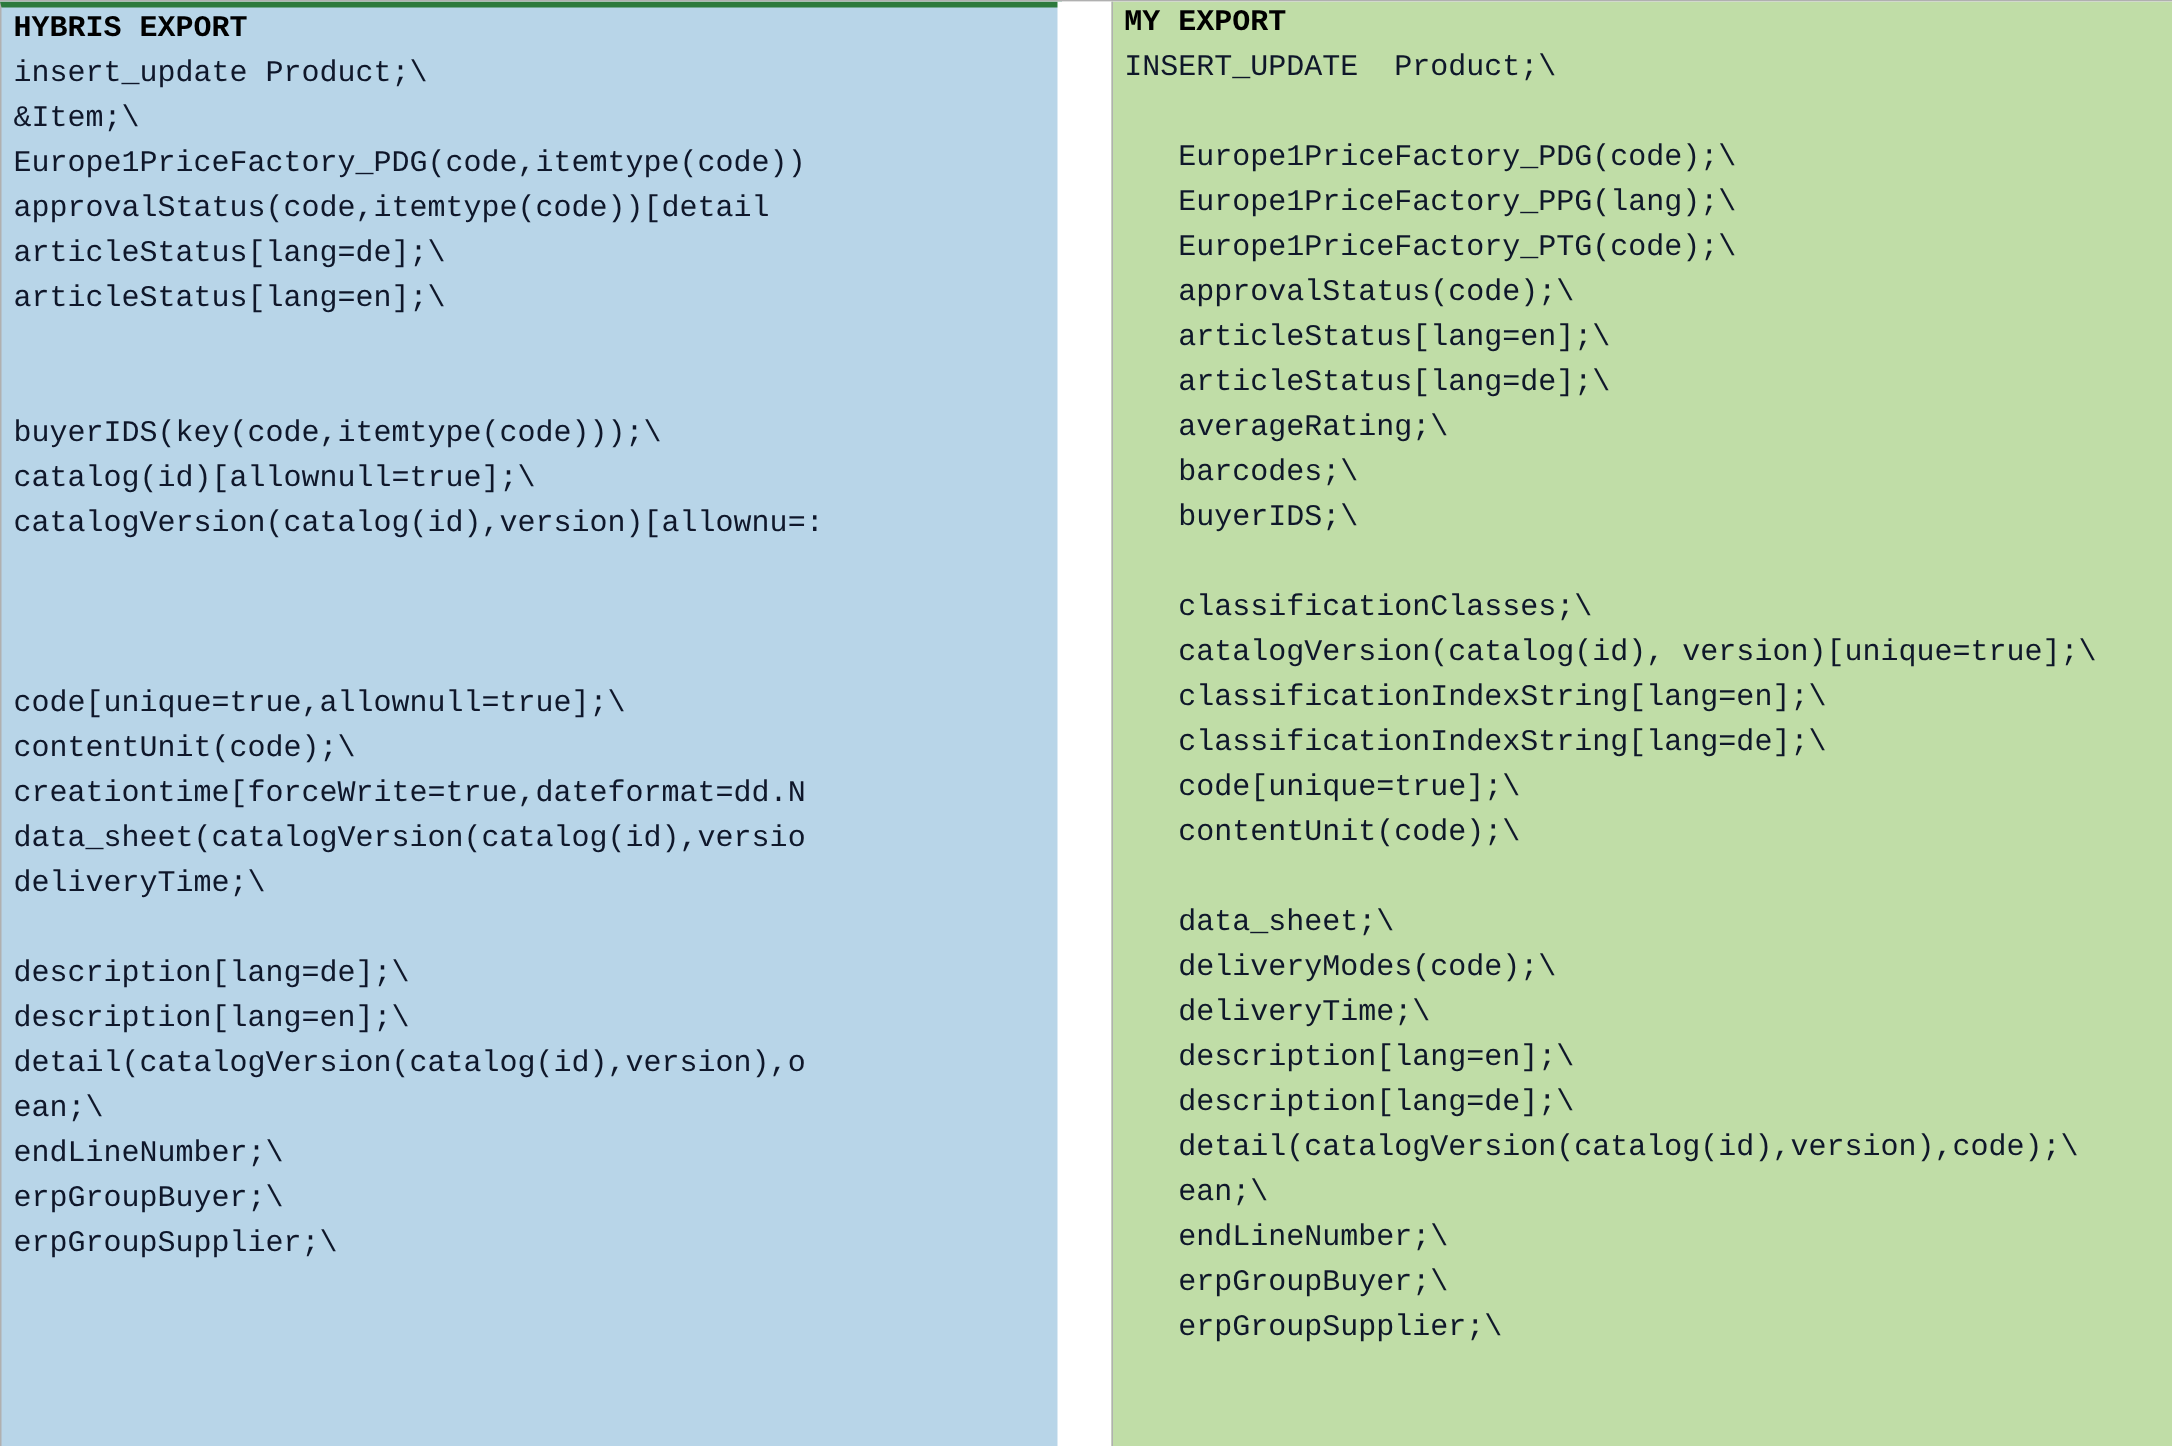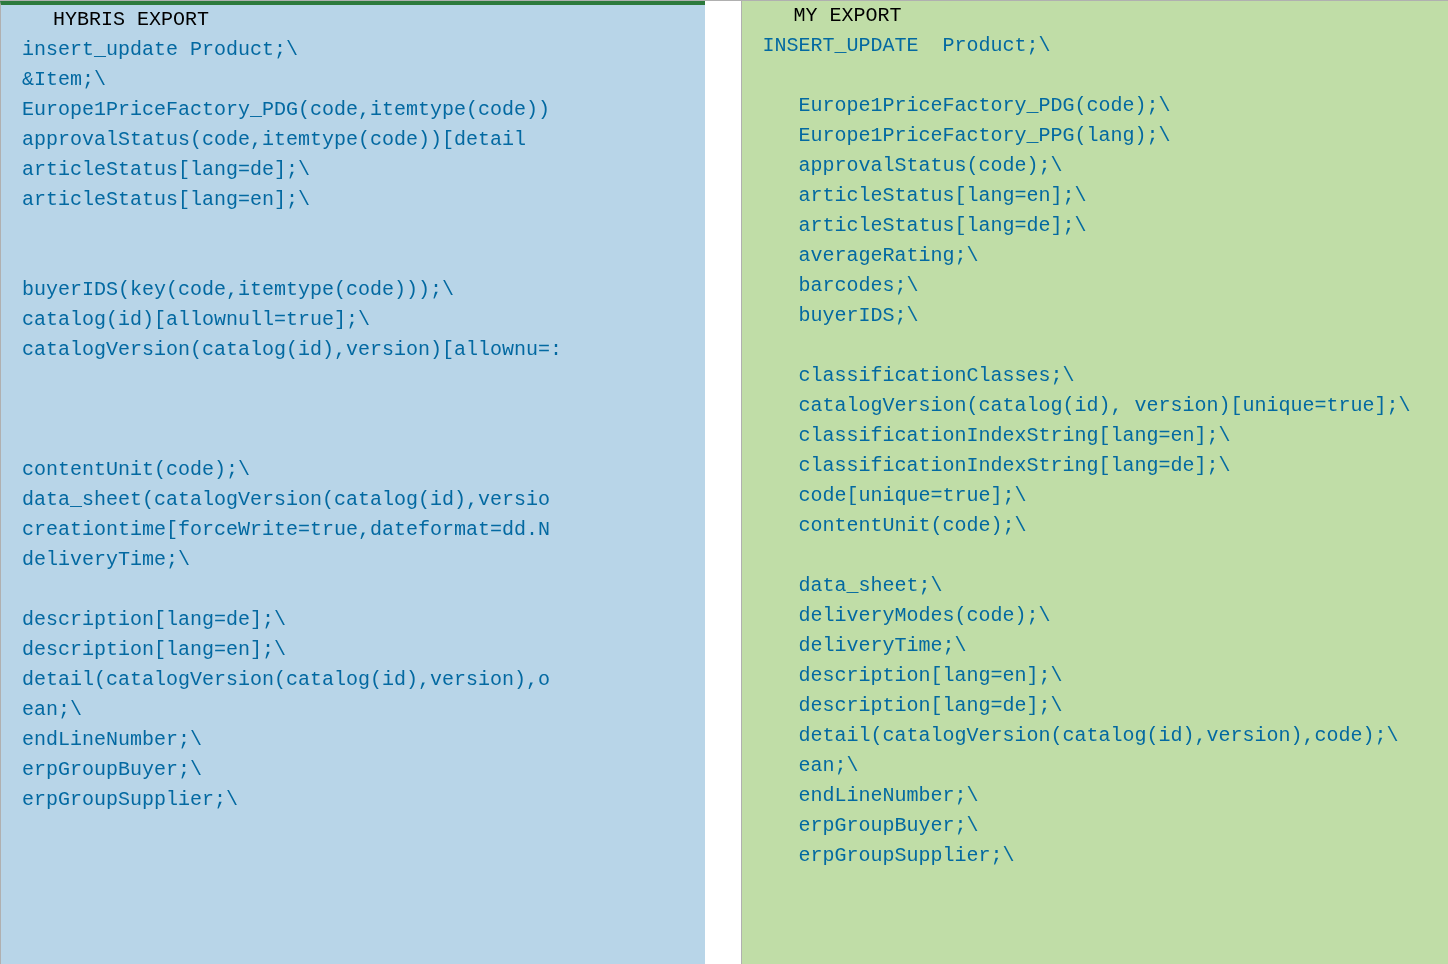--- a/index.html
+++ b/index.html
@@ -34,30 +34,29 @@
     .column-right {
       background: #c0dda7;
       border-left: 1px solid #b0b0b0;
     }
     .divider {
       width: 36px;
       background: #ffffff;
       flex-shrink: 0;
     }
     .header {
-      font-weight: normal;
+      font-weight: bold;
       padding-left: 8px;
       height: 30px;
-      margin-left: 44px;
     }
     .line {
-      padding-left: 21px;
+      padding-left: 8px;
       height: 30px;
       white-space: pre;
-      color: #0369a1;
+      color: #0f172a;
     }
     .blank-line {
       height: 30px;
     }
   </style>
 </head>
 <body>
 
 <div class="column column-left">
   <div class="header">HYBRIS EXPORT</div>
@@ -69,23 +68,24 @@
       <div class="line">articleStatus[lang=de];\</div>
       <div class="line">articleStatus[lang=en];\</div>
       <div class="blank-line"></div>
       <div class="blank-line"></div>
       <div class="line">buyerIDS(key(code,itemtype(code)));\</div>
       <div class="line">catalog(id)[allownull=true];\</div>
       <div class="line">catalogVersion(catalog(id),version)[allownu=:</div>
       <div class="blank-line"></div>
       <div class="blank-line"></div>
       <div class="blank-line"></div>
+      <div class="line">code[unique=true,allownull=true];\</div>
       <div class="line">contentUnit(code);\</div>
+      <div class="line">creationtime[forceWrite=true,dateformat=dd.N</div>
       <div class="line">data_sheet(catalogVersion(catalog(id),versio</div>
-      <div class="line">creationtime[forceWrite=true,dateformat=dd.N</div>
       <div class="line">deliveryTime;\</div>
       <div class="blank-line"></div>
       <div class="line">description[lang=de];\</div>
       <div class="line">description[lang=en];\</div>
       <div class="line">detail(catalogVersion(catalog(id),version),o</div>
       <div class="line">ean;\</div>
       <div class="line">endLineNumber;\</div>
       <div class="line">erpGroupBuyer;\</div>
       <div class="line">erpGroupSupplier;\</div>
     </div>
@@ -93,20 +93,21 @@
 
 <div class="divider"></div>
 
 <div class="column column-right">
   <div class="header">MY EXPORT</div>
   <div id="right-lines">
       <div class="line">INSERT_UPDATE  Product;\</div>
       <div class="blank-line"></div>
       <div class="line">   Europe1PriceFactory_PDG(code);\</div>
       <div class="line">   Europe1PriceFactory_PPG(lang);\</div>
+      <div class="line">   Europe1PriceFactory_PTG(code);\</div>
       <div class="line">   approvalStatus(code);\</div>
       <div class="line">   articleStatus[lang=en];\</div>
       <div class="line">   articleStatus[lang=de];\</div>
       <div class="line">   averageRating;\</div>
       <div class="line">   barcodes;\</div>
       <div class="line">   buyerIDS;\</div>
       <div class="blank-line"></div>
       <div class="line">   classificationClasses;\</div>
       <div class="line">   catalogVersion(catalog(id), version)[unique=true];\</div>
       <div class="line">   classificationIndexString[lang=en];\</div>

